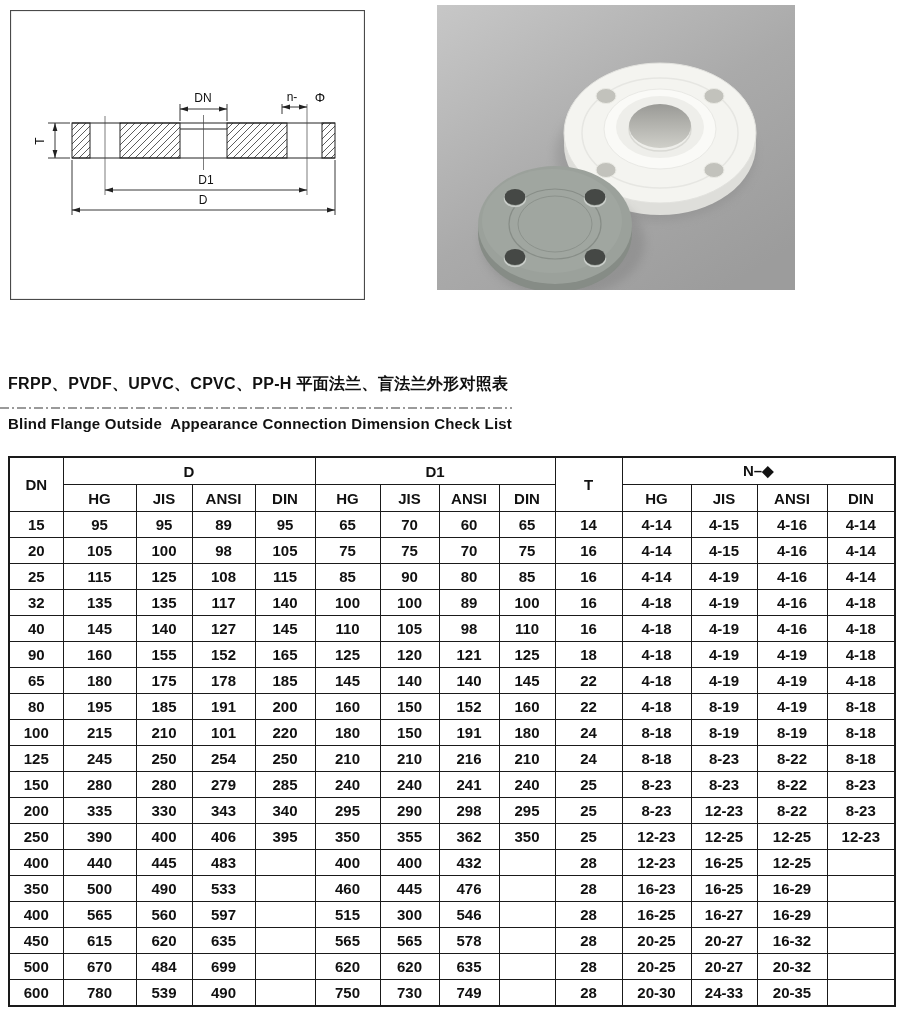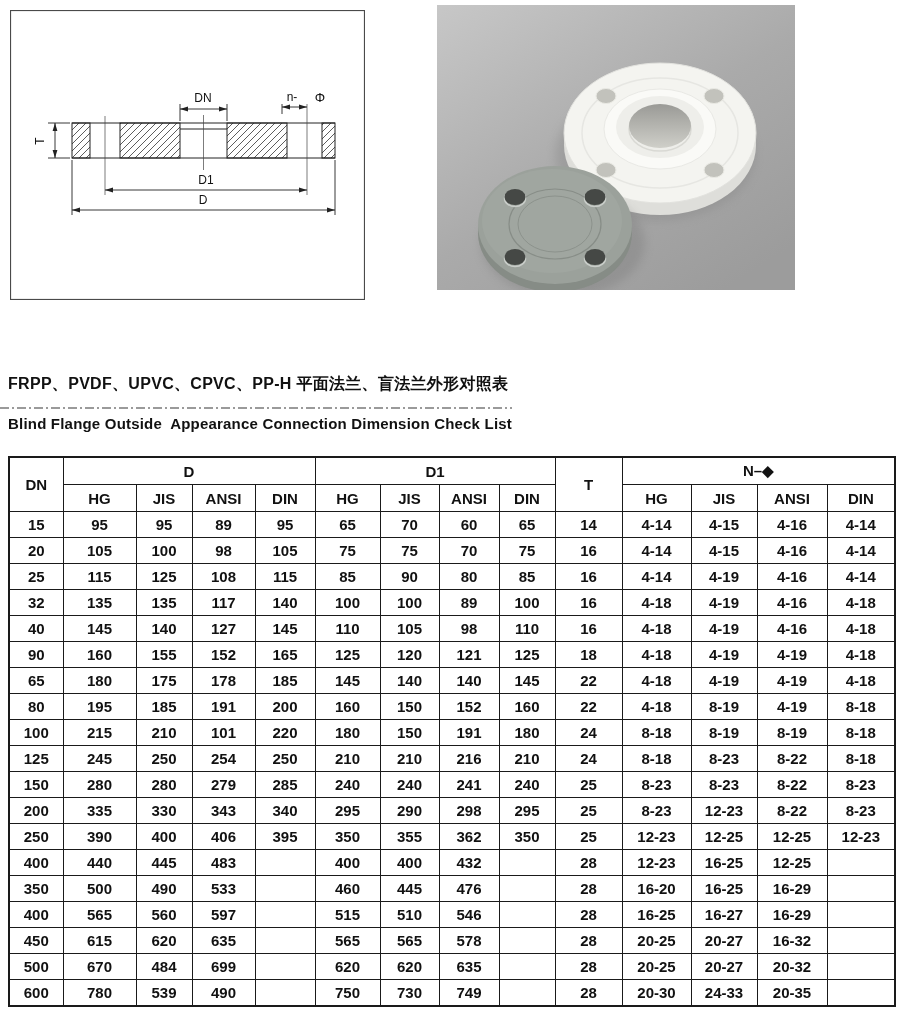--- a/index.html
+++ b/index.html
@@ -448,33 +448,33 @@
           <td>350</td>
           <td>500</td>
           <td>490</td>
           <td>533</td>
           <td></td>
           <td>460</td>
           <td>445</td>
           <td>476</td>
           <td></td>
           <td>28</td>
-          <td>16-20</td>
+          <td>16-23</td>
           <td>16-25</td>
           <td>16-29</td>
           <td></td>
         </tr>
         <tr>
           <td>400</td>
           <td>565</td>
           <td>560</td>
           <td>597</td>
           <td></td>
           <td>515</td>
-          <td>510</td>
+          <td>300</td>
           <td>546</td>
           <td></td>
           <td>28</td>
           <td>16-25</td>
           <td>16-27</td>
           <td>16-29</td>
           <td></td>
         </tr>
         <tr>
           <td>450</td>

